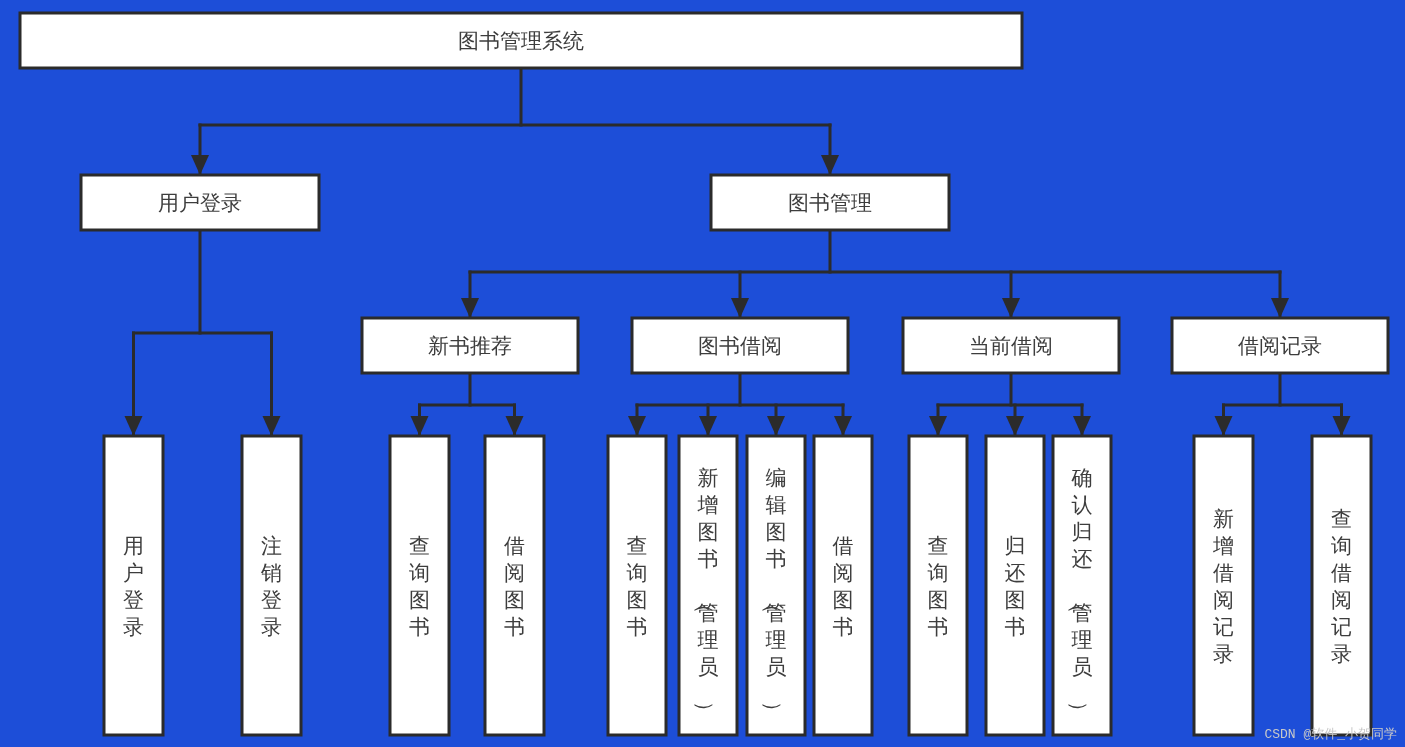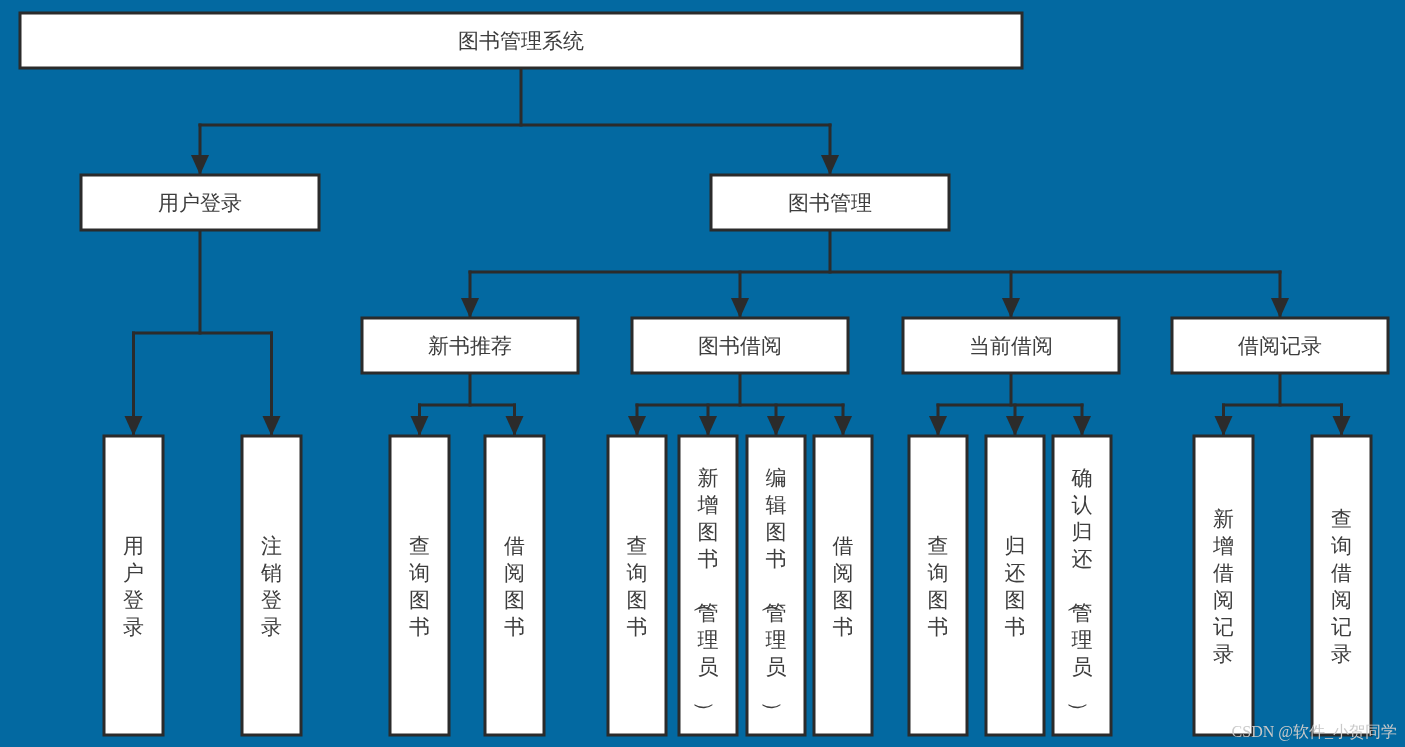--- a/index.html
+++ b/index.html
@@ -10,21 +10,21 @@
   body {
     width: 1405px;
     height: 747px;
     font-family: "DejaVu Sans", "Liberation Sans", sans-serif;
     overflow: hidden;
   }
   #diagram-root {
     position: relative;
     width: 1405px;
     height: 747px;
-    background: #0369a1;
+    background: #1d4ed8;
   }
   svg#tree-svg {
     position: absolute;
     left: 0;
     top: 0;
     width: 1405px;
     height: 747px;
   }
   .node-rect {
     fill: #ffffff;
@@ -51,22 +51,22 @@
   .node-label-v {
     font-family: "DejaVu Sans", "Liberation Sans", sans-serif;
     font-size: 21px;
     fill: #3d3d3d;
     text-anchor: middle;
   }
   .watermark-text {
     position: absolute;
     right: 8px;
     bottom: 4px;
-    font-family: Liberation Serif, serif;
-    font-size: 16px;
+    font-family: Liberation Mono, monospace;
+    font-size: 13px;
     color: #c9c9c9;
     white-space: nowrap;
     user-select: none;
   }
 </style>
 </head>
 <body>
 
 <div id="diagram-root">
 

